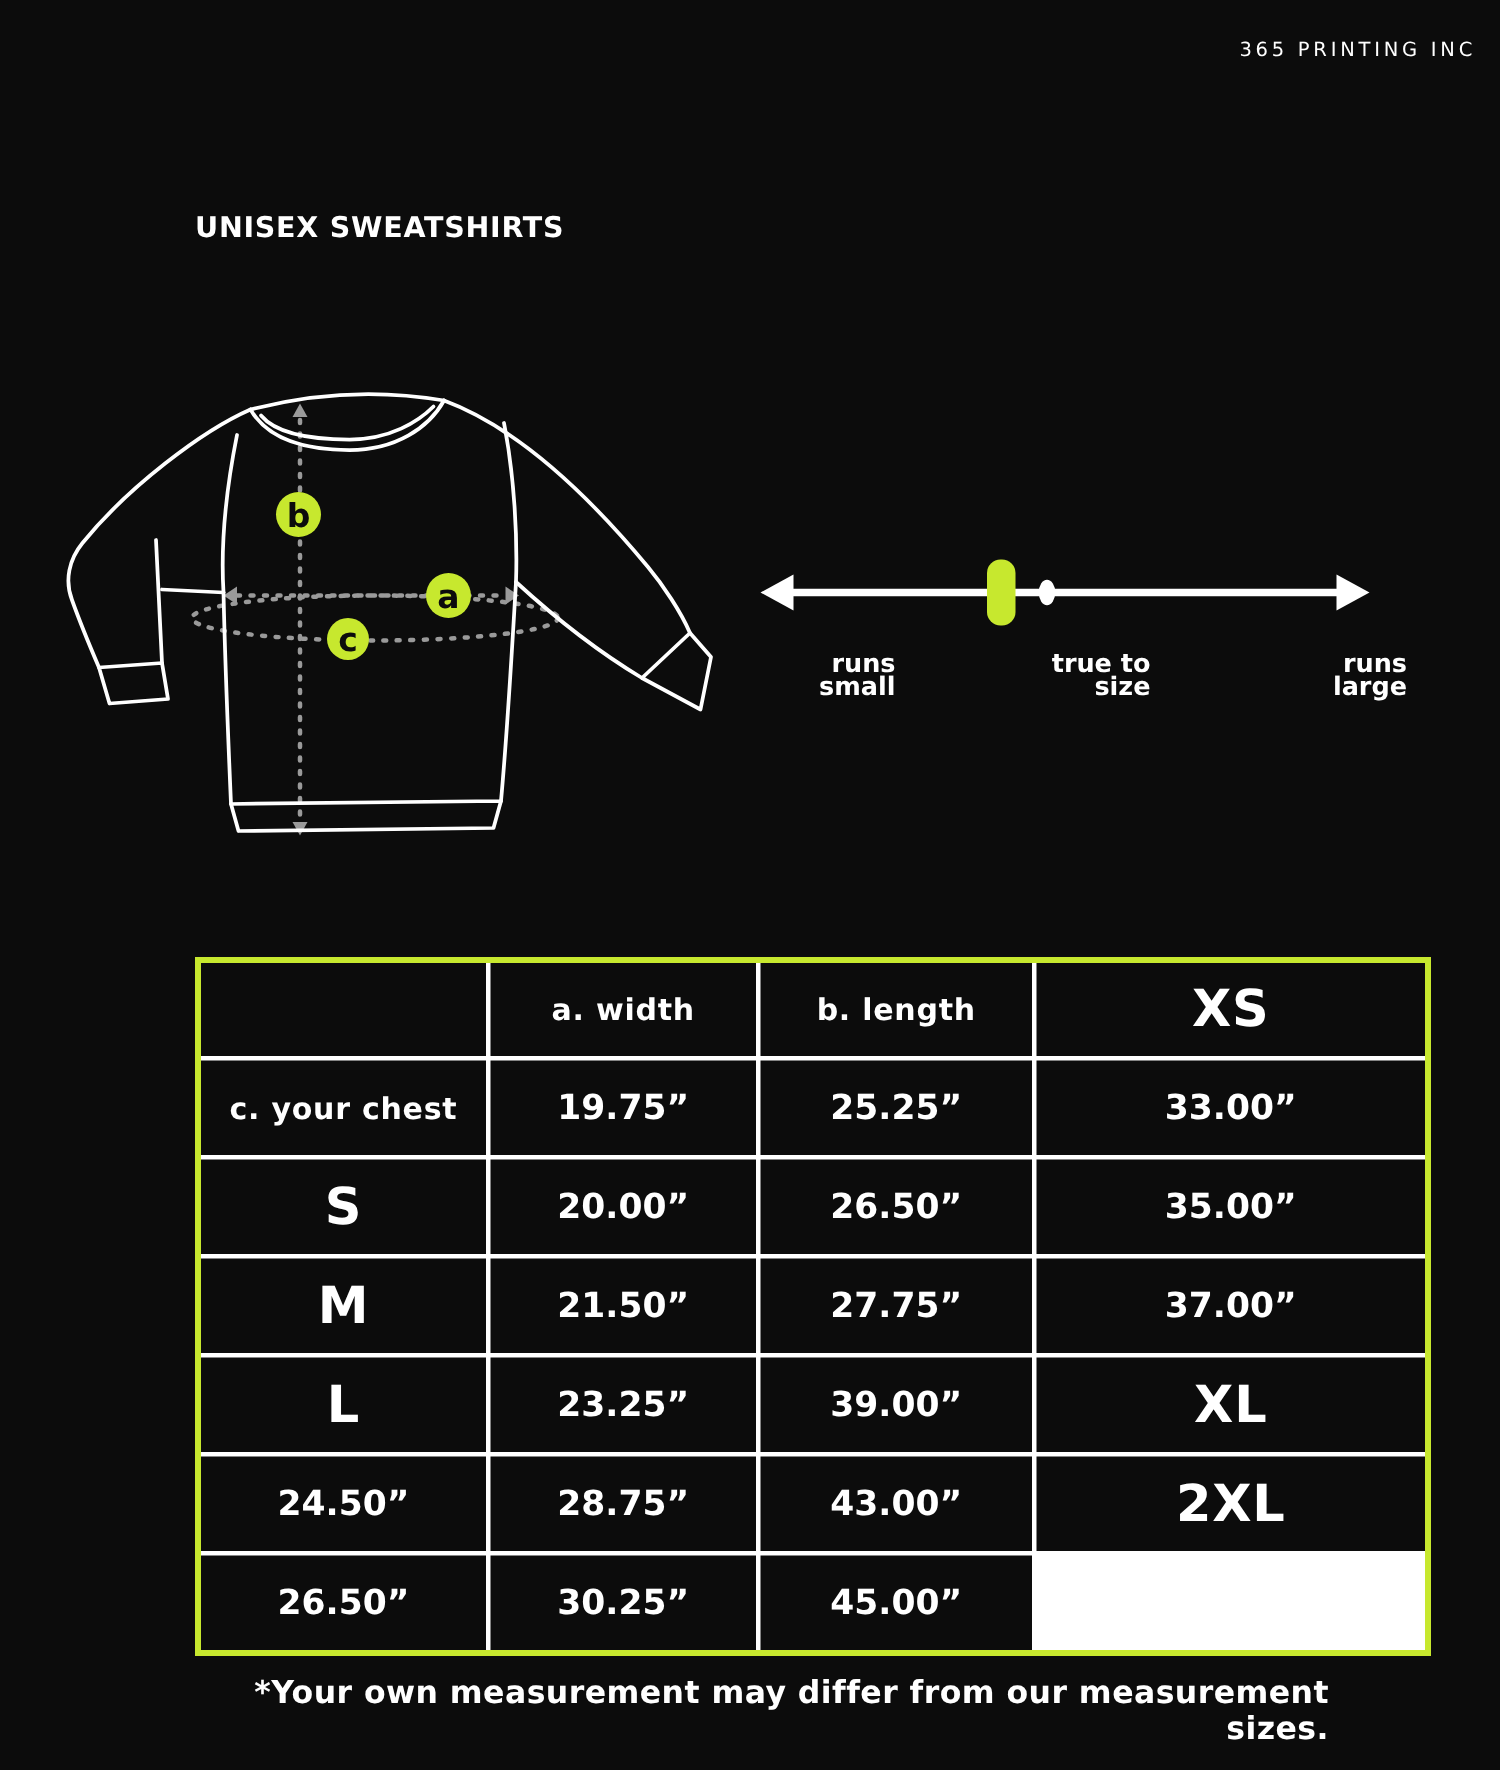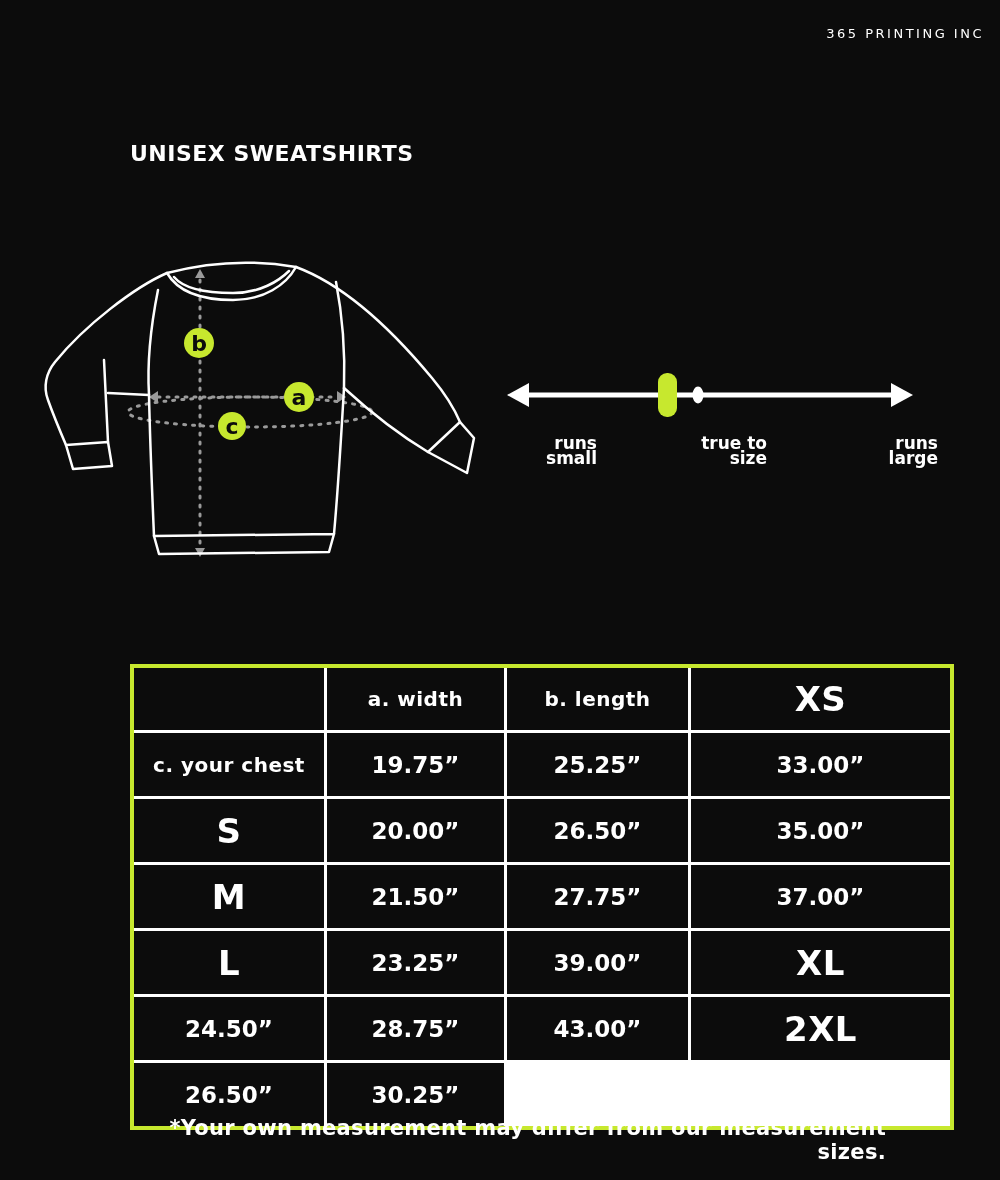--- a/index.html
+++ b/index.html
@@ -18,39 +18,38 @@
   .brand{
     position:absolute;top:26px;right:16px;
     color:var(--white);font-size:13px;font-weight:normal;letter-spacing:2.5px;
   }
   .title{
     position:absolute;left:60px;top:60px;
     color:var(--accent);font-size:62px;font-weight:bold;letter-spacing:-1px;line-height:1.1;
   }
   .subtitle{
     position:absolute;left:130px;top:141px;
-    color:var(--white);font-size:22px;font-weight:bold;letter-spacing:0.5px;
+    color:var(--white);font-size:19px;font-weight:bold;letter-spacing:0.5px;
   }
   .sweatshirt-svg{position:absolute;left:30px;top:240px;}
   .scale-svg{position:absolute;left:505px;top:365px;}
   .scale-label{
     position:absolute;top:436px;width:120px;text-align:right;
     color:var(--white);font-size:17px;line-height:15px;font-weight:bold;
   }
   .scale-label.l1{left:477px;}
   .scale-label.l2{left:647px;}
   .scale-label.l3{left:818px;}
   .size-table{
     position:absolute;left:130px;top:638px;width:824px;height:466px;
     border:4px solid var(--accent);background:var(--white);
     display:grid;
     grid-template-columns:190px 177px 181px 1fr;
     grid-template-rows:62px repeat(6,63px);
     gap:3px;
-    margin-top:26px;
   }
   .cell{
     background:var(--background);color:var(--white);
     display:flex;align-items:center;justify-content:center;
     font-weight:bold;
   }
   .cell.header{font-size:20px;letter-spacing:0.5px;}
   .cell.size{font-size:34px;letter-spacing:0.5px;}
   .cell.value{font-size:23px;}
   .footnote{
@@ -152,17 +151,18 @@
       <div class="cell size">L</div>
       <div class="cell value">23.25”</div>
       <div class="cell value">39.00”</div>
       <div class="cell size">XL</div>
       <div class="cell value">24.50”</div>
       <div class="cell value">28.75”</div>
       <div class="cell value">43.00”</div>
       <div class="cell size">2XL</div>
       <div class="cell value">26.50”</div>
       <div class="cell value">30.25”</div>
+      <div class="cell value">45.00”</div>
     </div>
 
   <div class="footnote">*Your own measurement may differ from our measurement sizes.</div>
 
 </div>
 
 </body></html>

